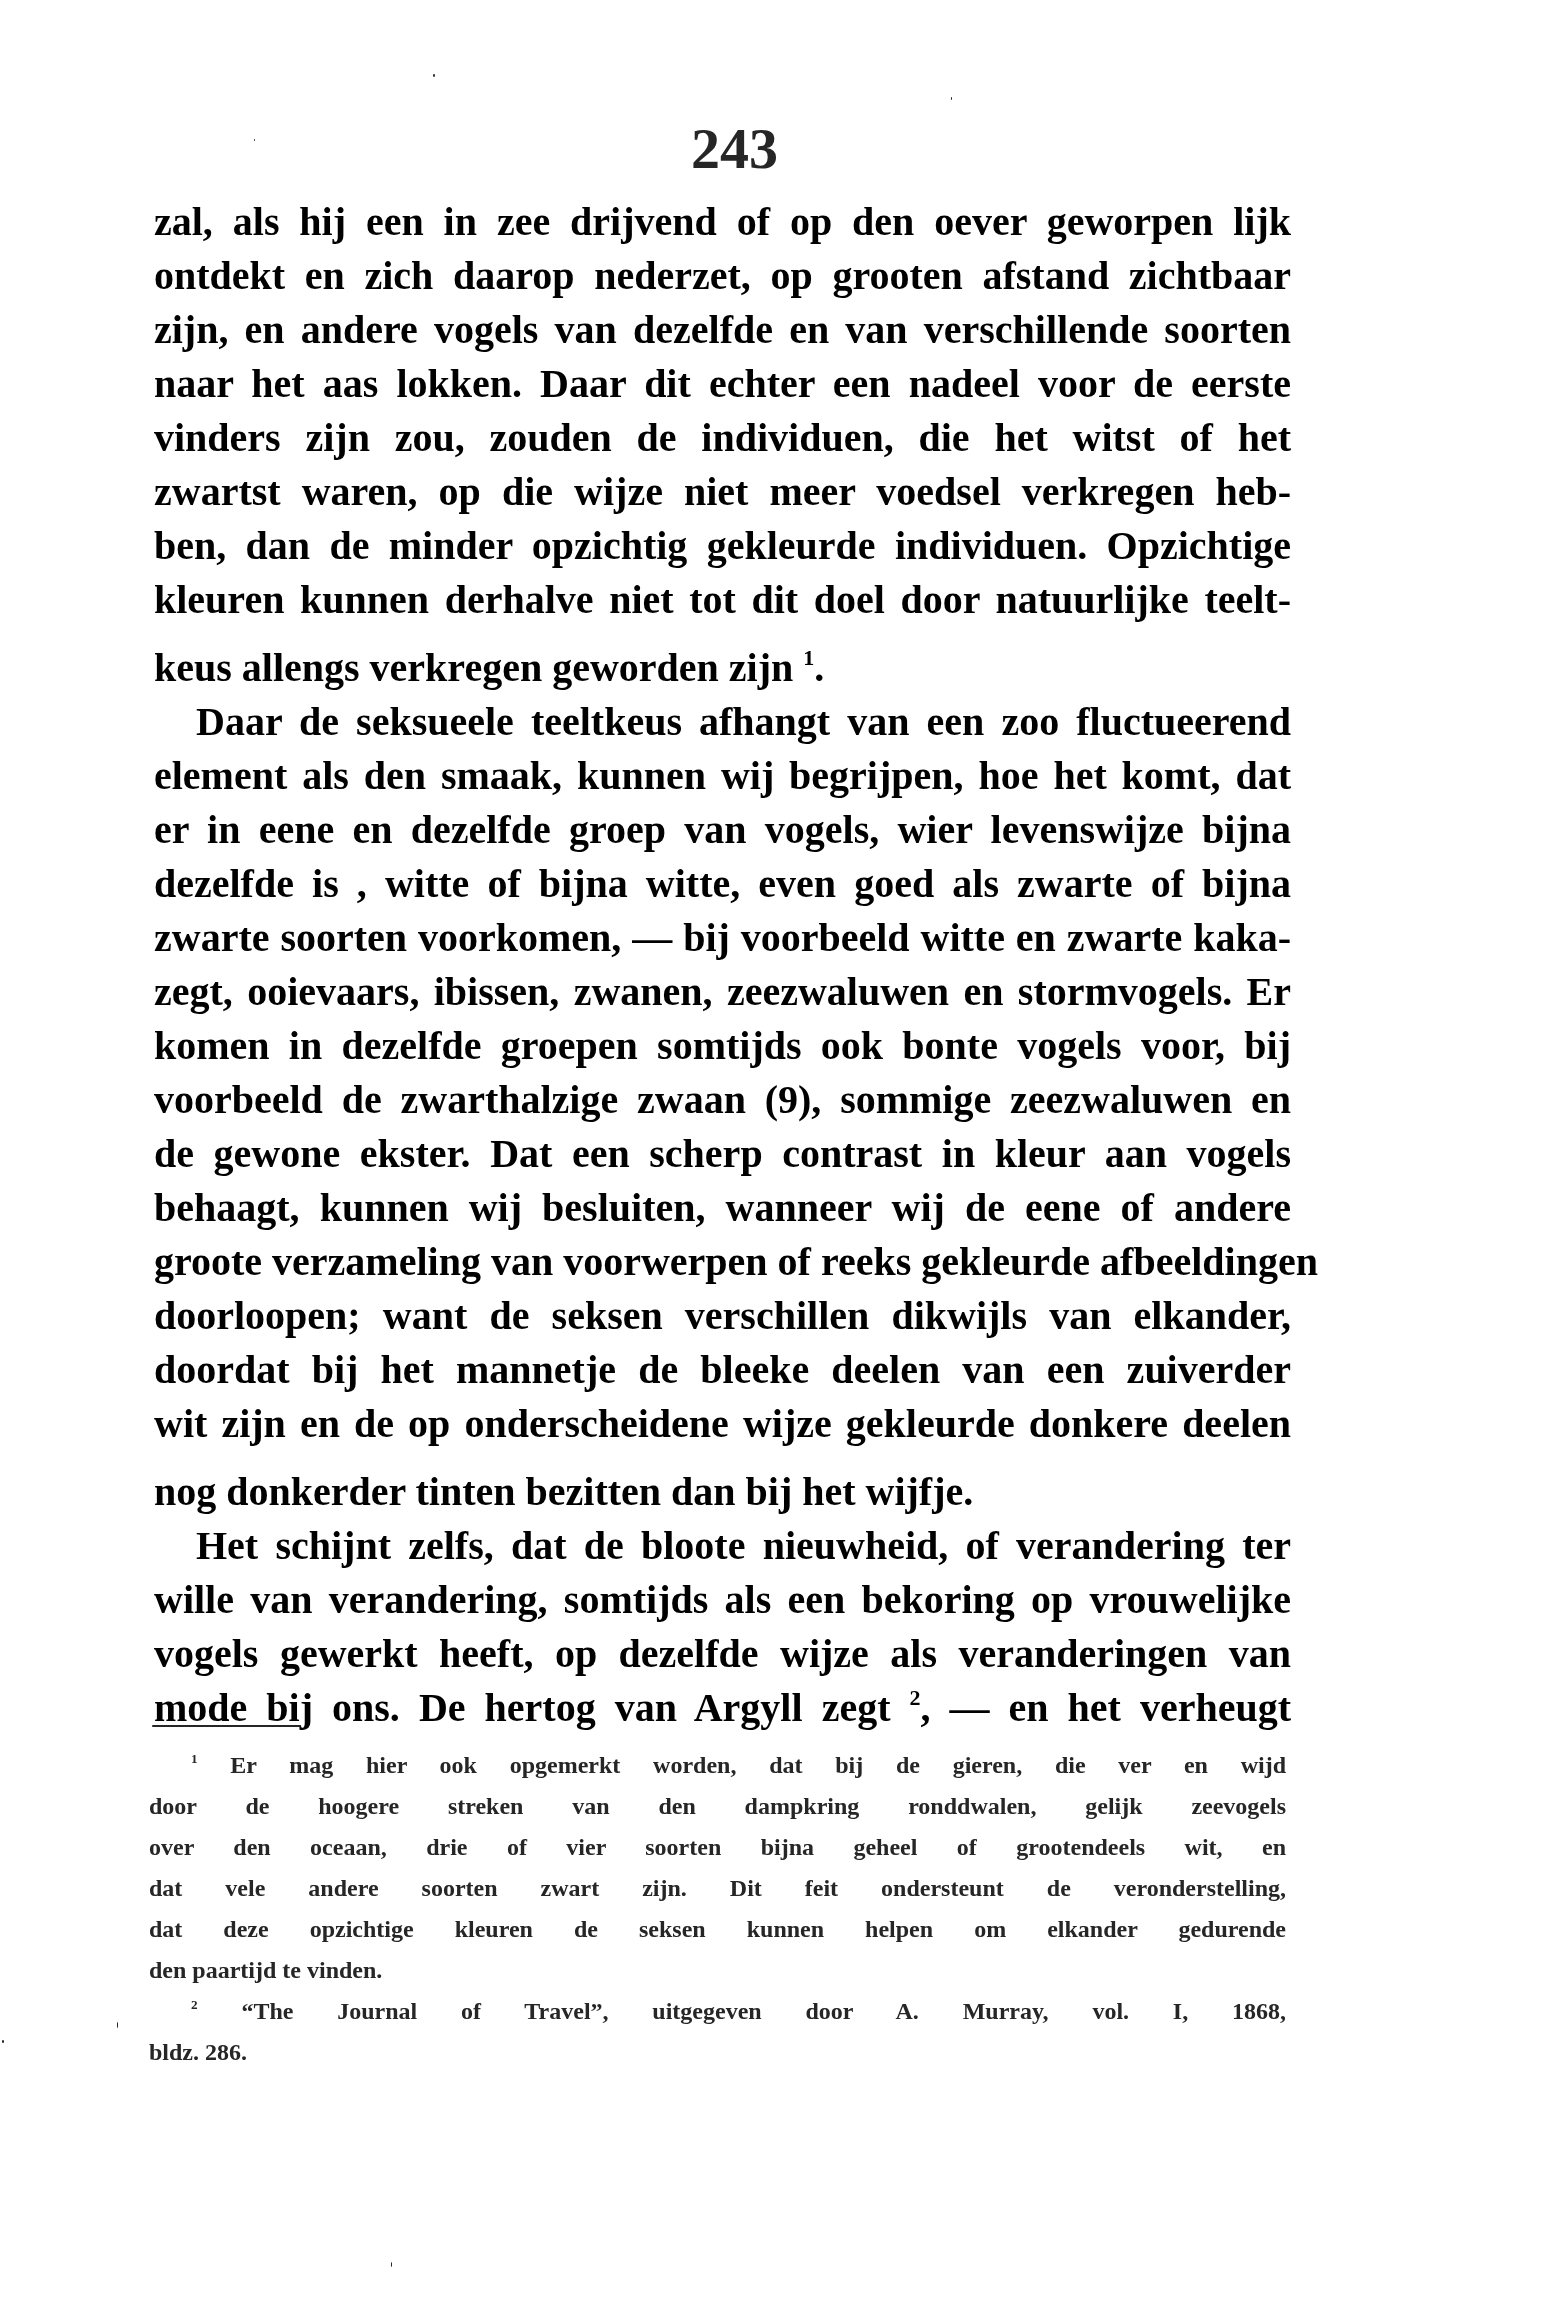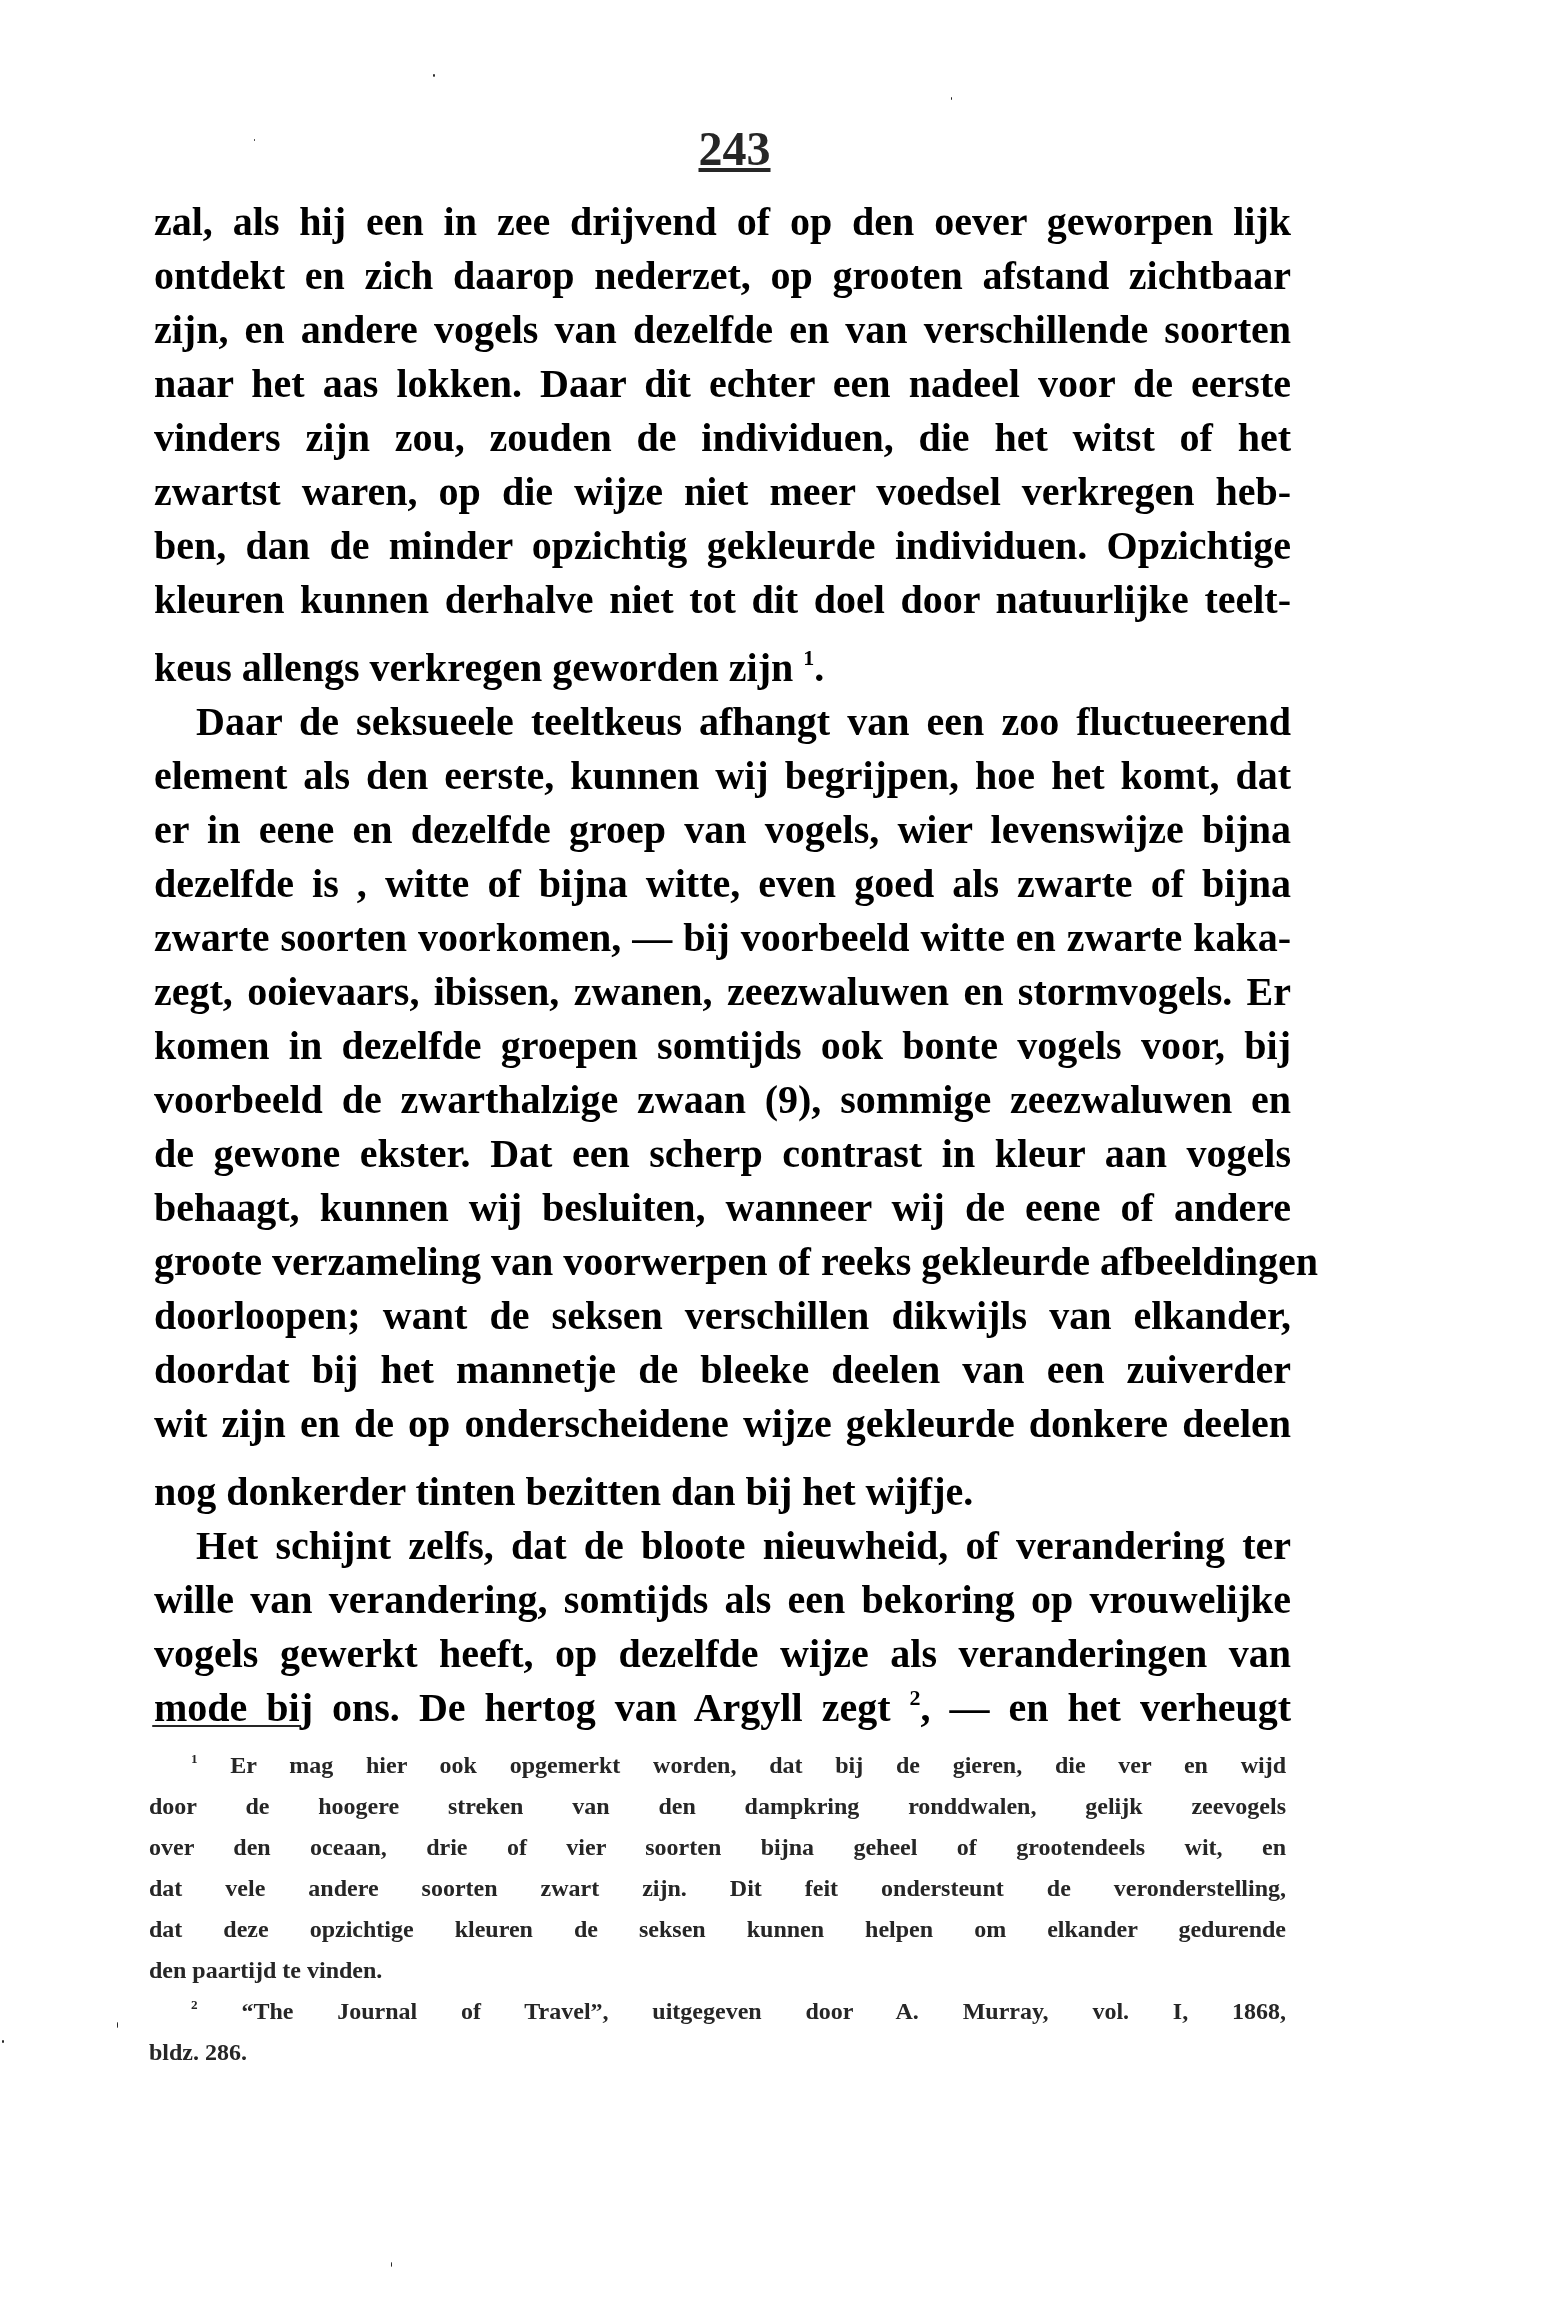--- a/index.html
+++ b/index.html
@@ -1,22 +1,21 @@
 <!DOCTYPE html>
 <html style="font-size:7.4px"><head>
 <meta charset="utf-8">
 <style>
   html, body { margin: 0; padding: 0; background: #ffffff; }
   body { width: 1566px; height: 2409px; position: relative; overflow: hidden; color: #262626; }
   .page { position: absolute; left: 0; top: 0; width: 1566px; height: 2409px; background: #ffffff; }
   .page-number {
     position: absolute; left: 688px; top: 121px; width: 93px; text-align: center;
-    font-family: "Liberation Serif", serif; font-weight: bold; font-size: 48px; line-height: 56px;
+    font-family: "Liberation Serif", serif; font-weight: bold; font-size: 58px; line-height: 56px;
     color: #262626;
-    text-decoration: underline;
   }
   .body-text {
     position: absolute; left: 154px; top: 195px; width: 1137px;
     font-family: "Liberation Serif", serif; font-weight: bold; font-size: 40px; line-height: 54px;
     color: #000000;
   }
   .line {
     display: block; white-space: nowrap; height: 54px;
     text-align: justify; text-align-last: justify;
   }
@@ -56,21 +55,21 @@
       <span class="line">naar het aas lokken. Daar dit echter een nadeel voor de eerste</span>
       <span class="line">vinders zijn zou, zouden de individuen, die het witst of het</span>
       <span class="line">zwartst waren, op die wijze niet meer voedsel verkregen heb-</span>
       <span class="line">ben, dan de minder opzichtig gekleurde individuen. Opzichtige</span>
       <span class="line">kleuren kunnen derhalve niet tot dit doel door natuurlijke teelt-</span>
       <span class="line last"><span>keus allengs verkregen geworden zijn</span> <sup class="fn-mark">1</sup><span>.</span></span>
     </div>
 
     <div>
       <span class="line indent">Daar de seksueele teeltkeus afhangt van een zoo fluctueerend</span>
-      <span class="line">element als den eerste, kunnen wij begrijpen, hoe het komt, dat</span>
+      <span class="line">element als den smaak, kunnen wij begrijpen, hoe het komt, dat</span>
       <span class="line">er in eene en dezelfde groep van vogels, wier levenswijze bijna</span>
       <span class="line">dezelfde is , witte of bijna witte, even goed als zwarte of bijna</span>
       <span class="line">zwarte soorten voorkomen, — bij voorbeeld witte en zwarte kaka-</span>
       <span class="line">zegt, ooievaars, ibissen, zwanen, zeezwaluwen en stormvogels. Er</span>
       <span class="line">komen in dezelfde groepen somtijds ook bonte vogels voor, bij</span>
       <span class="line">voorbeeld de zwarthalzige zwaan (9), sommige zeezwaluwen en</span>
       <span class="line">de gewone ekster. Dat een scherp contrast in kleur aan vogels</span>
       <span class="line">behaagt, kunnen wij besluiten, wanneer wij de eene of andere</span>
       <span class="line">groote verzameling van voorwerpen of reeks gekleurde afbeeldingen</span>
       <span class="line">doorloopen; want de seksen verschillen dikwijls van elkander,</span>

